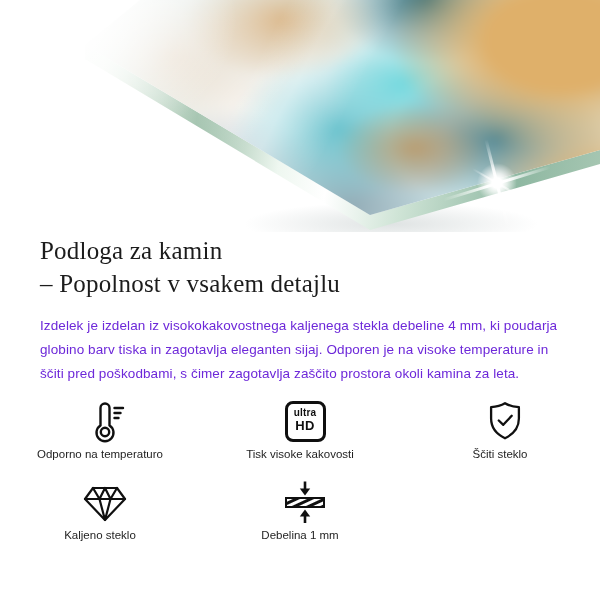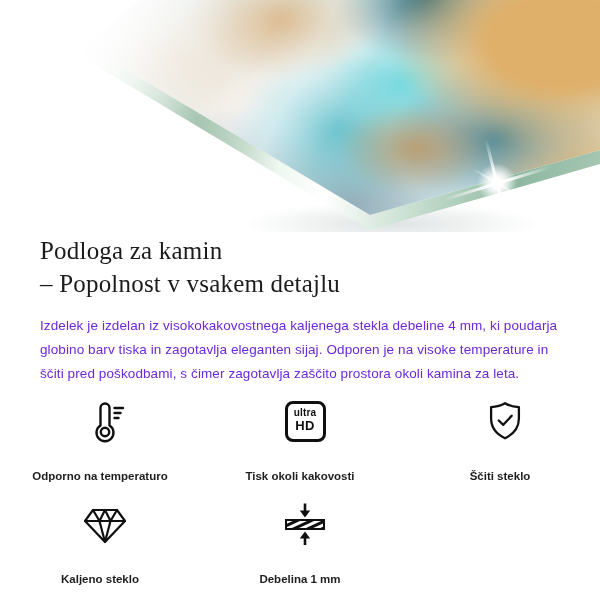--- a/index.html
+++ b/index.html
@@ -52,21 +52,21 @@
   .content { position:absolute; left:40px; right:27px; top:234px; }
   .title { font-family:"Liberation Serif","DejaVu Serif",serif; font-weight:400;
            font-size:25px; line-height:33px; color:#1c1c1c; letter-spacing:.2px; }
   .desc { margin-top:14px; font-size:13.5px; line-height:24px; color:#6d28d9; letter-spacing:.1px; }
 
   
   .features { position:absolute; left:0; right:0; top:396px;
               display:grid; grid-template-columns:1fr 1fr 1fr; row-gap:17px; }
   .feature { display:flex; flex-direction:column; align-items:center; }
   .icon-box { height:50px; display:flex; align-items:center; justify-content:center;padding-left:10px; }
-  .feature .label { margin-top:24px; font-size:11.5px; color:#1e1e1e;font-weight:bold; }
+  .feature .label { margin-top:2px; font-size:11.5px; color:#1e1e1e; }
   svg.ic { stroke:#101010; fill:none; stroke-width:2.4; stroke-linecap:round; stroke-linejoin:round; }
 
   .uhd-box { width:41px; height:41px; border:3px solid #0f0f0f; border-radius:8px;
              display:flex; flex-direction:column; align-items:center; justify-content:center;
              color:#0f0f0f; }
   .uhd-top { font-size:10px; font-weight:700; line-height:10px; letter-spacing:.2px; }
   .uhd-bottom { font-size:13px; font-weight:700; line-height:16px; letter-spacing:.3px; }
 
   .bevel-wrap { position:relative; width:42px; height:40px; }
   .bevel-tri { position:absolute; left:1px; top:2px; width:36px; height:36px;
@@ -117,21 +117,21 @@
       <div class="label">Odporno na temperaturo</div>
     </div>
 
     <div class="feature">
       <div class="icon-box">
         <div class="uhd-box">
           <div class="uhd-top">ultra</div>
           <div class="uhd-bottom">HD</div>
         </div>
       </div>
-      <div class="label">Tisk okoli kakovosti</div>
+      <div class="label">Tisk visoke kakovosti</div>
     </div>
 
     <div class="feature">
       <div class="icon-box">
         <svg class="ic" width="46" height="46" viewBox="0 0 48 48">
           <path d="M24 5.5 C27.5 7.6 32.8 9.2 38.5 9.6 V21.5 C38.5 31.5 32.5 38 24 42 C15.5 38 9.5 31.5 9.5 21.5 V9.6 C15.2 9.2 20.5 7.6 24 5.5 Z"></path>
           <path d="M17.5 23.5 L22.2 28 L31 18.5"></path>
         </svg>
       </div>
       <div class="label">Ščiti steklo</div>

